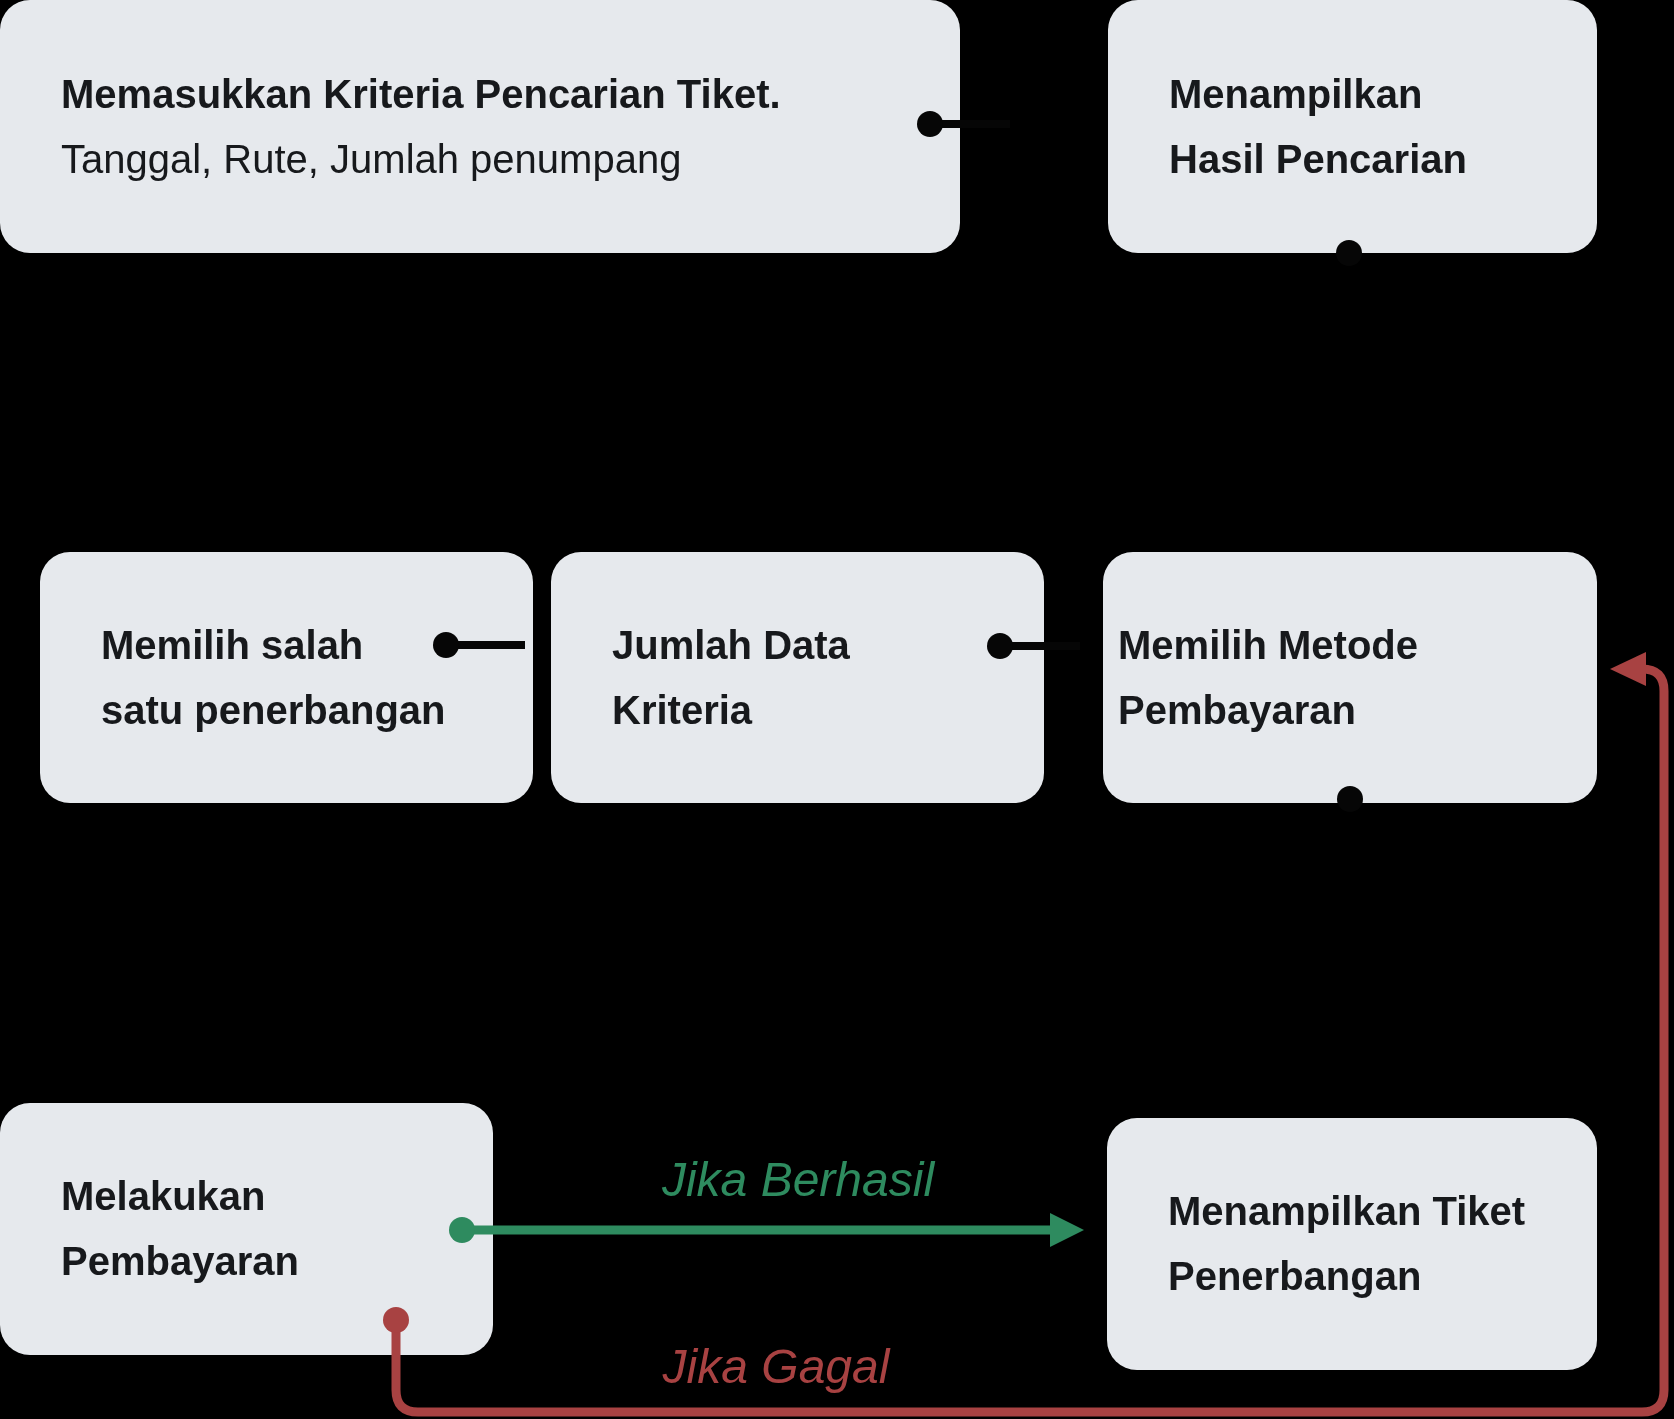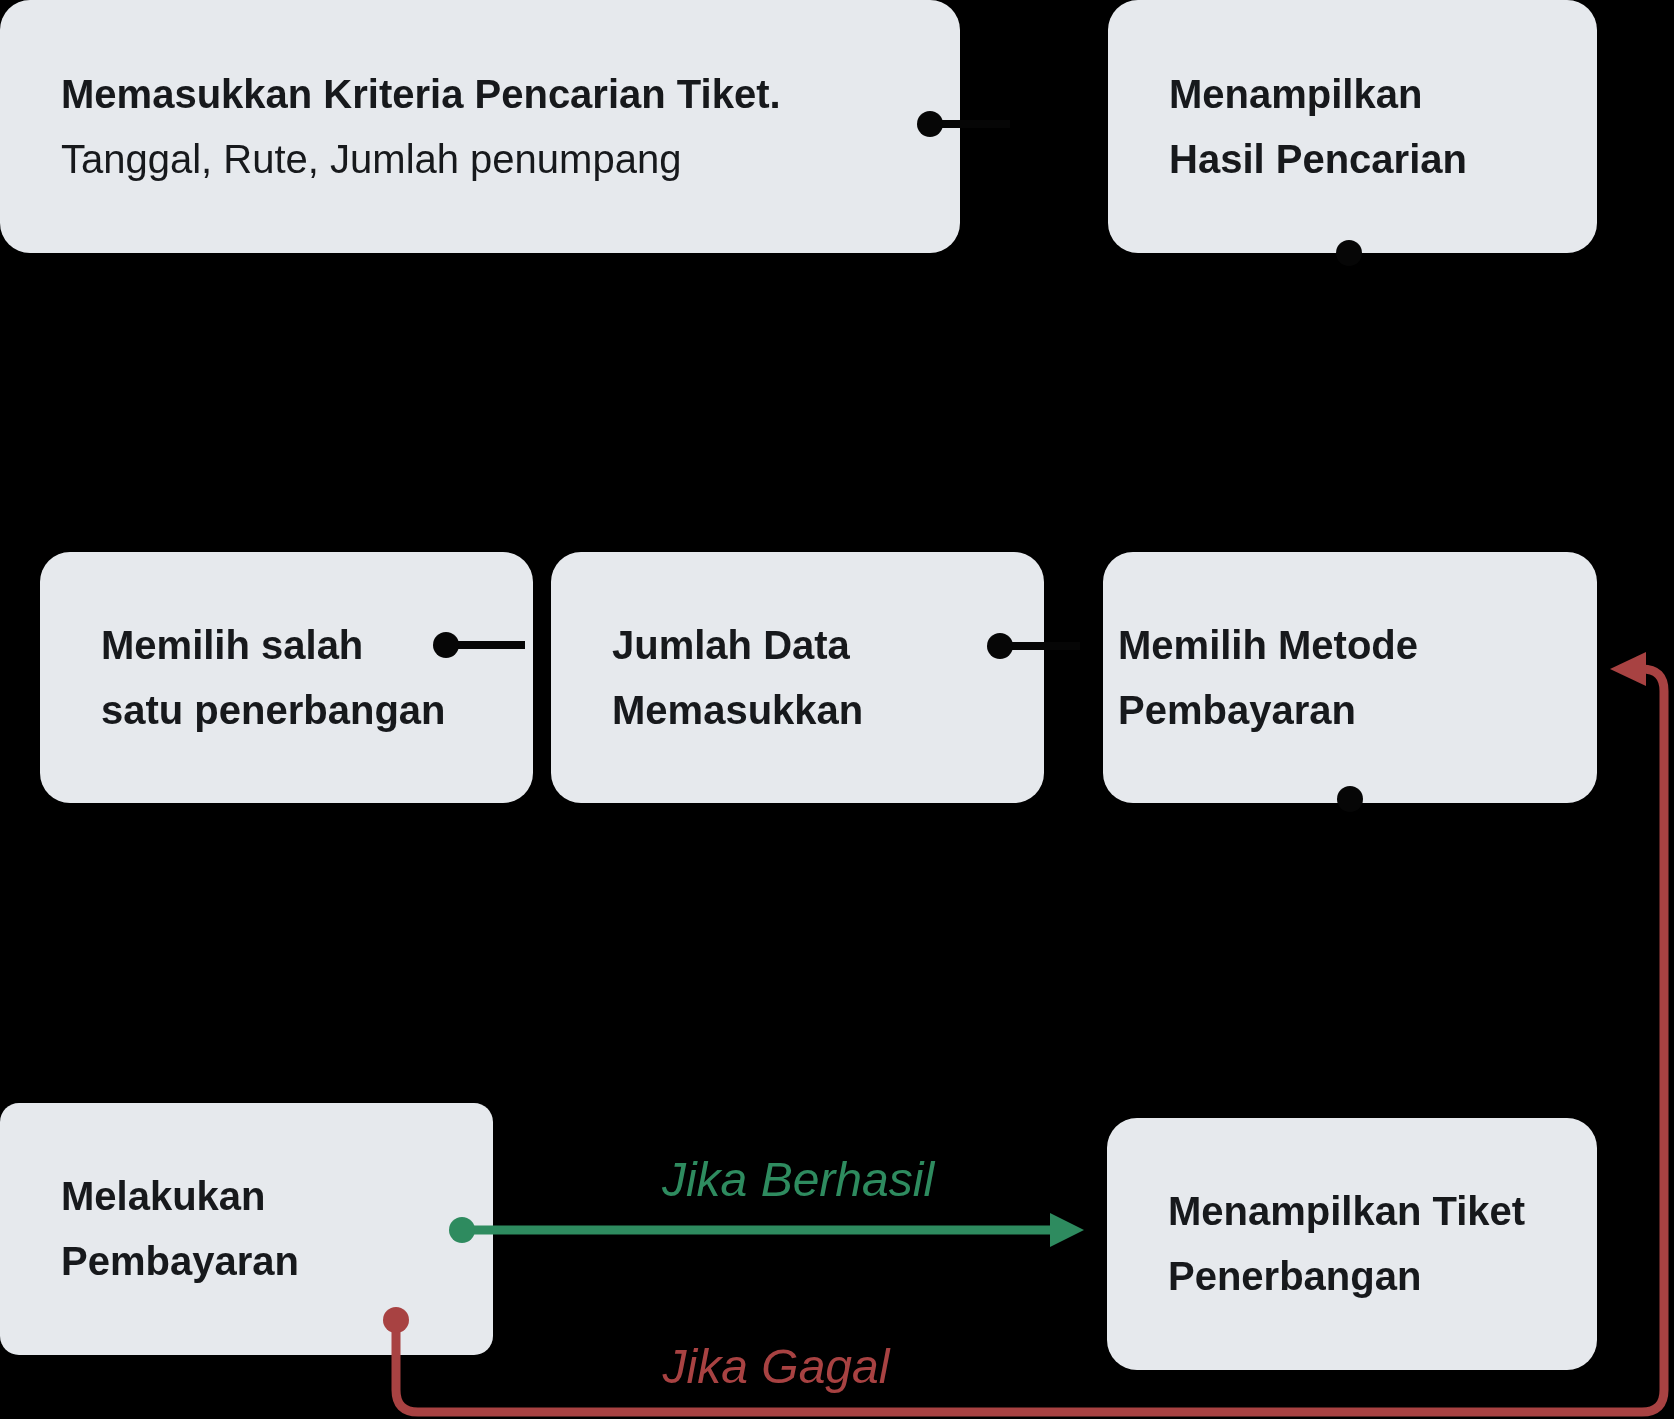--- a/index.html
+++ b/index.html
@@ -20,21 +20,21 @@
     color:#17191C;
     font-size:40px;font-weight:700;line-height:65px;
   }
   .node .line{white-space:nowrap;}
   .node .regular{font-weight:400;}
   .n1{left:0;top:0;width:960px;height:253px;}
   .n2{left:1108px;top:0;width:489px;height:253px;}
   .n3{left:12px;top:552px;width:493px;height:251px;margin-left:28px;}
   .n4{left:551px;top:552px;width:493px;height:251px;}
   .n5{left:1103px;top:552px;width:494px;height:251px;padding-left:15px;}
-  .n6{left:0;top:1103px;width:493px;height:252px;border-radius:19px;}
+  .n6{left:0;top:1103px;width:493px;height:252px;}
   .n7{left:1107px;top:1103px;width:490px;height:252px;margin-top:15px;}
   .overlay{position:absolute;left:0;top:0;width:1674px;height:1419px;pointer-events:none;}
   .edge-label{
     position:absolute;
     font-style:italic;
     font-size:48px;font-weight:400;
     text-align:center;white-space:nowrap;
   }
   .edge-label.success{left:598px;top:1152px;width:400px;color:#2E8B5F;}
   .edge-label.fail{left:576px;top:1339px;width:400px;color:#A84242;}
@@ -54,21 +54,21 @@
     <div class="line regular">Tanggal, Rute, Jumlah penumpang</div>
   </div>
 
   <div class="node n3">
     <div class="line">Memilih salah</div>
     <div class="line">satu penerbangan</div>
   </div>
 
   <div class="node n4">
     <div class="line">Jumlah Data</div>
-    <div class="line">Memasukkan</div>
+    <div class="line">Kriteria</div>
   </div>
 
   <div class="node n5">
     <div class="line">Memilih Metode</div>
     <div class="line">Pembayaran</div>
   </div>
 
   <div class="node n6">
     <div class="line">Melakukan</div>
     <div class="line">Pembayaran</div>

